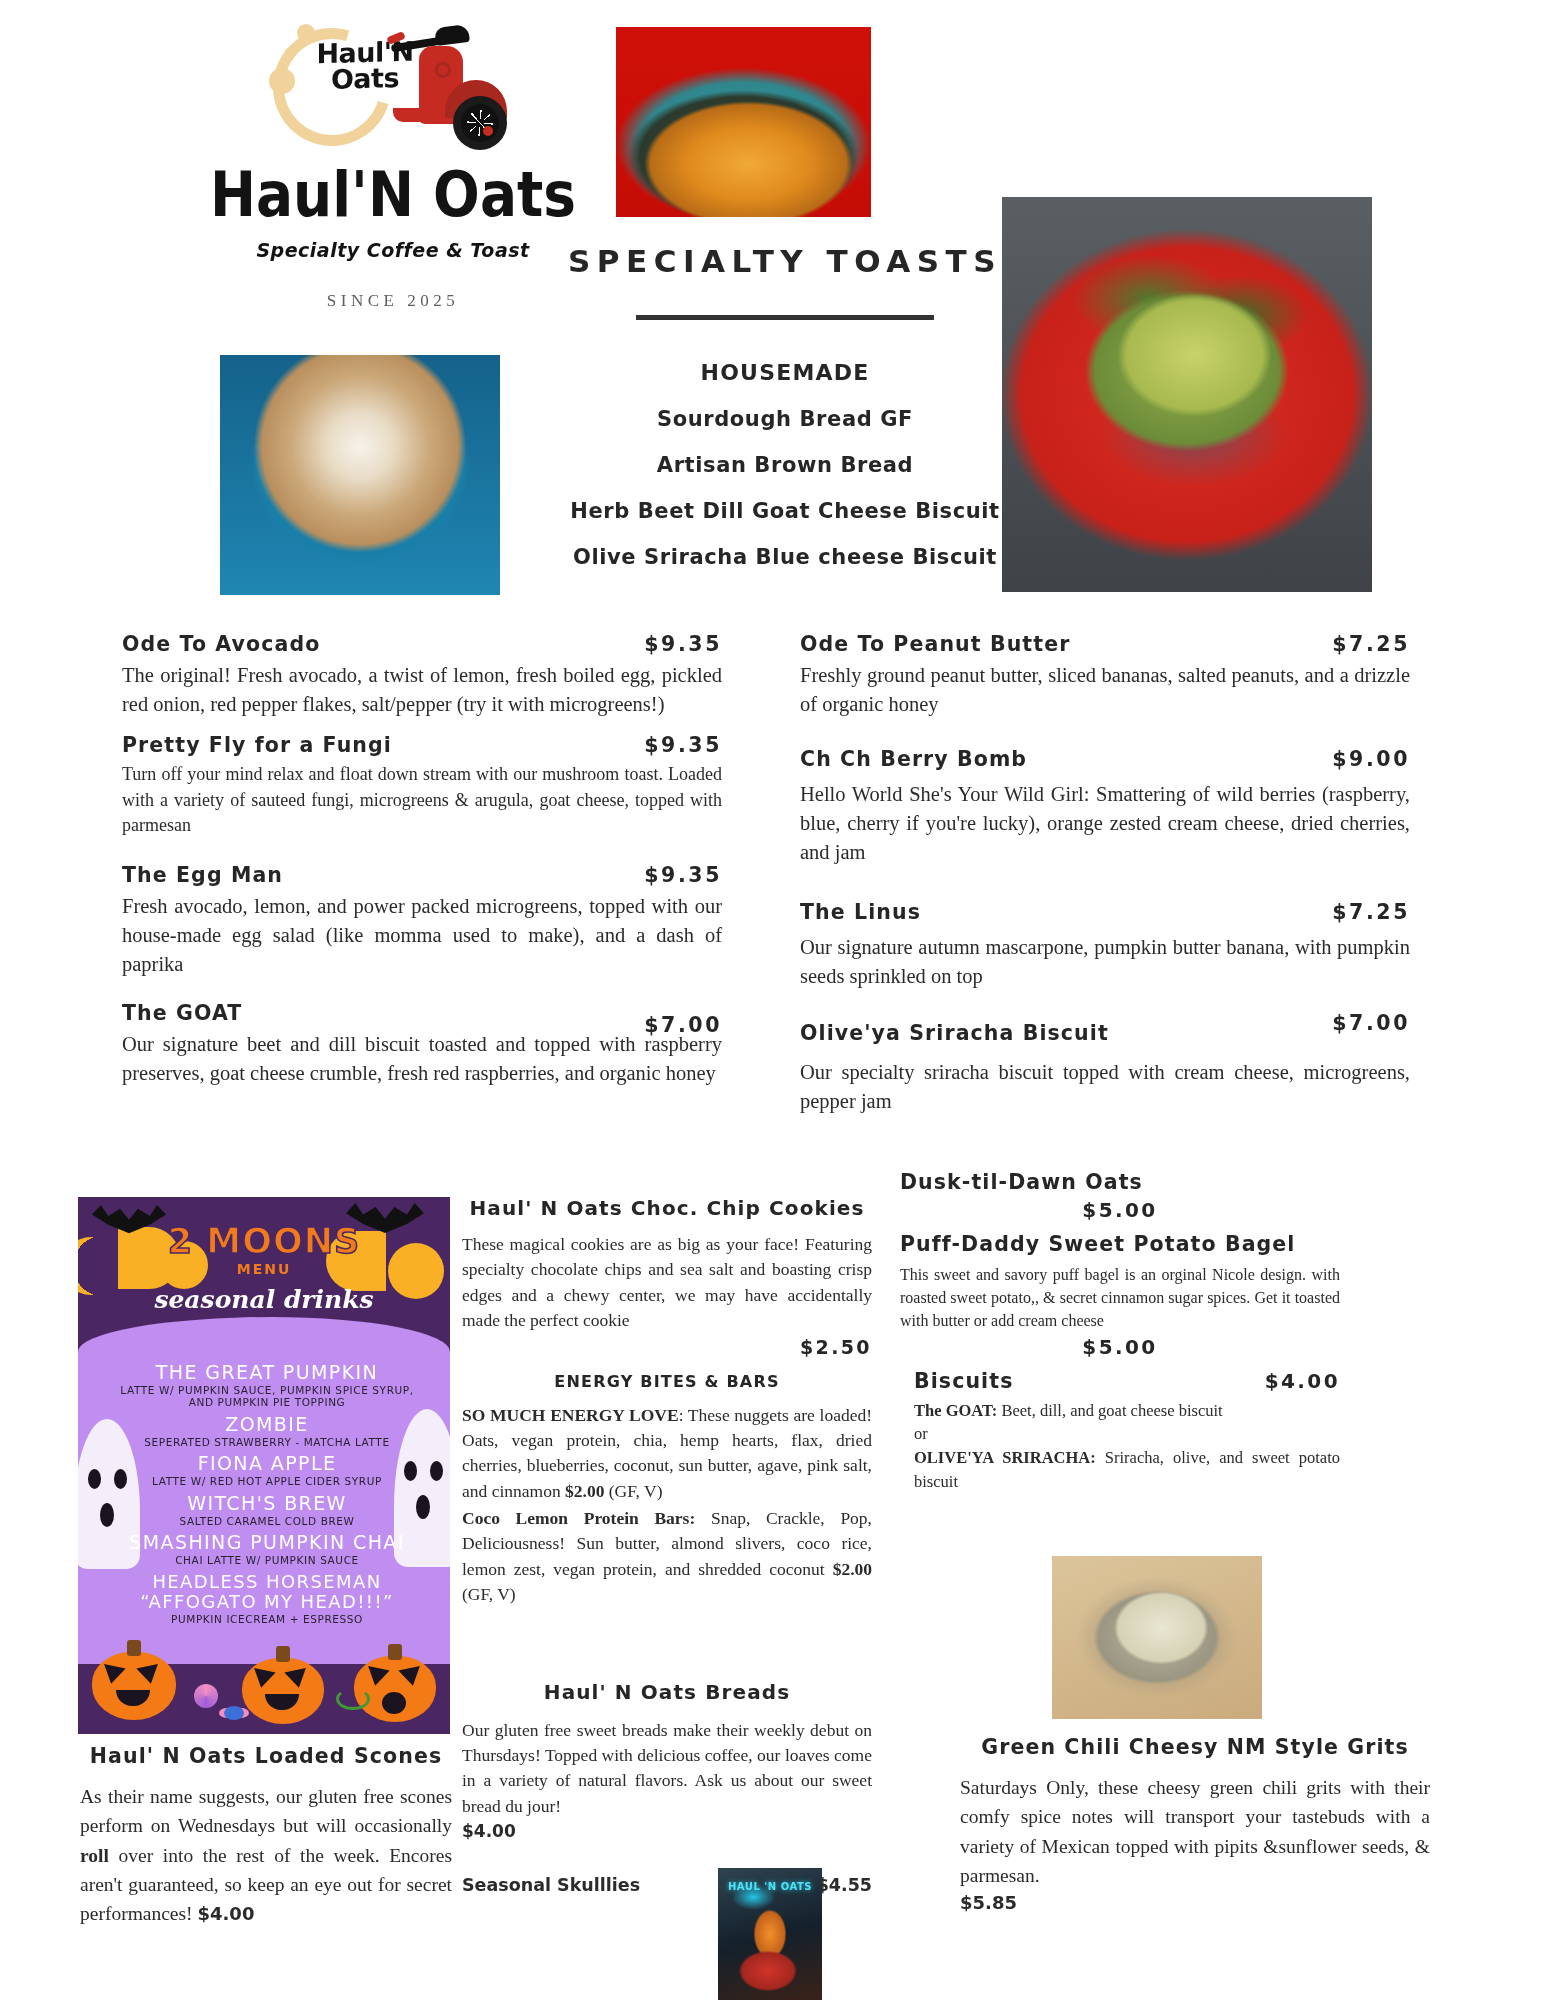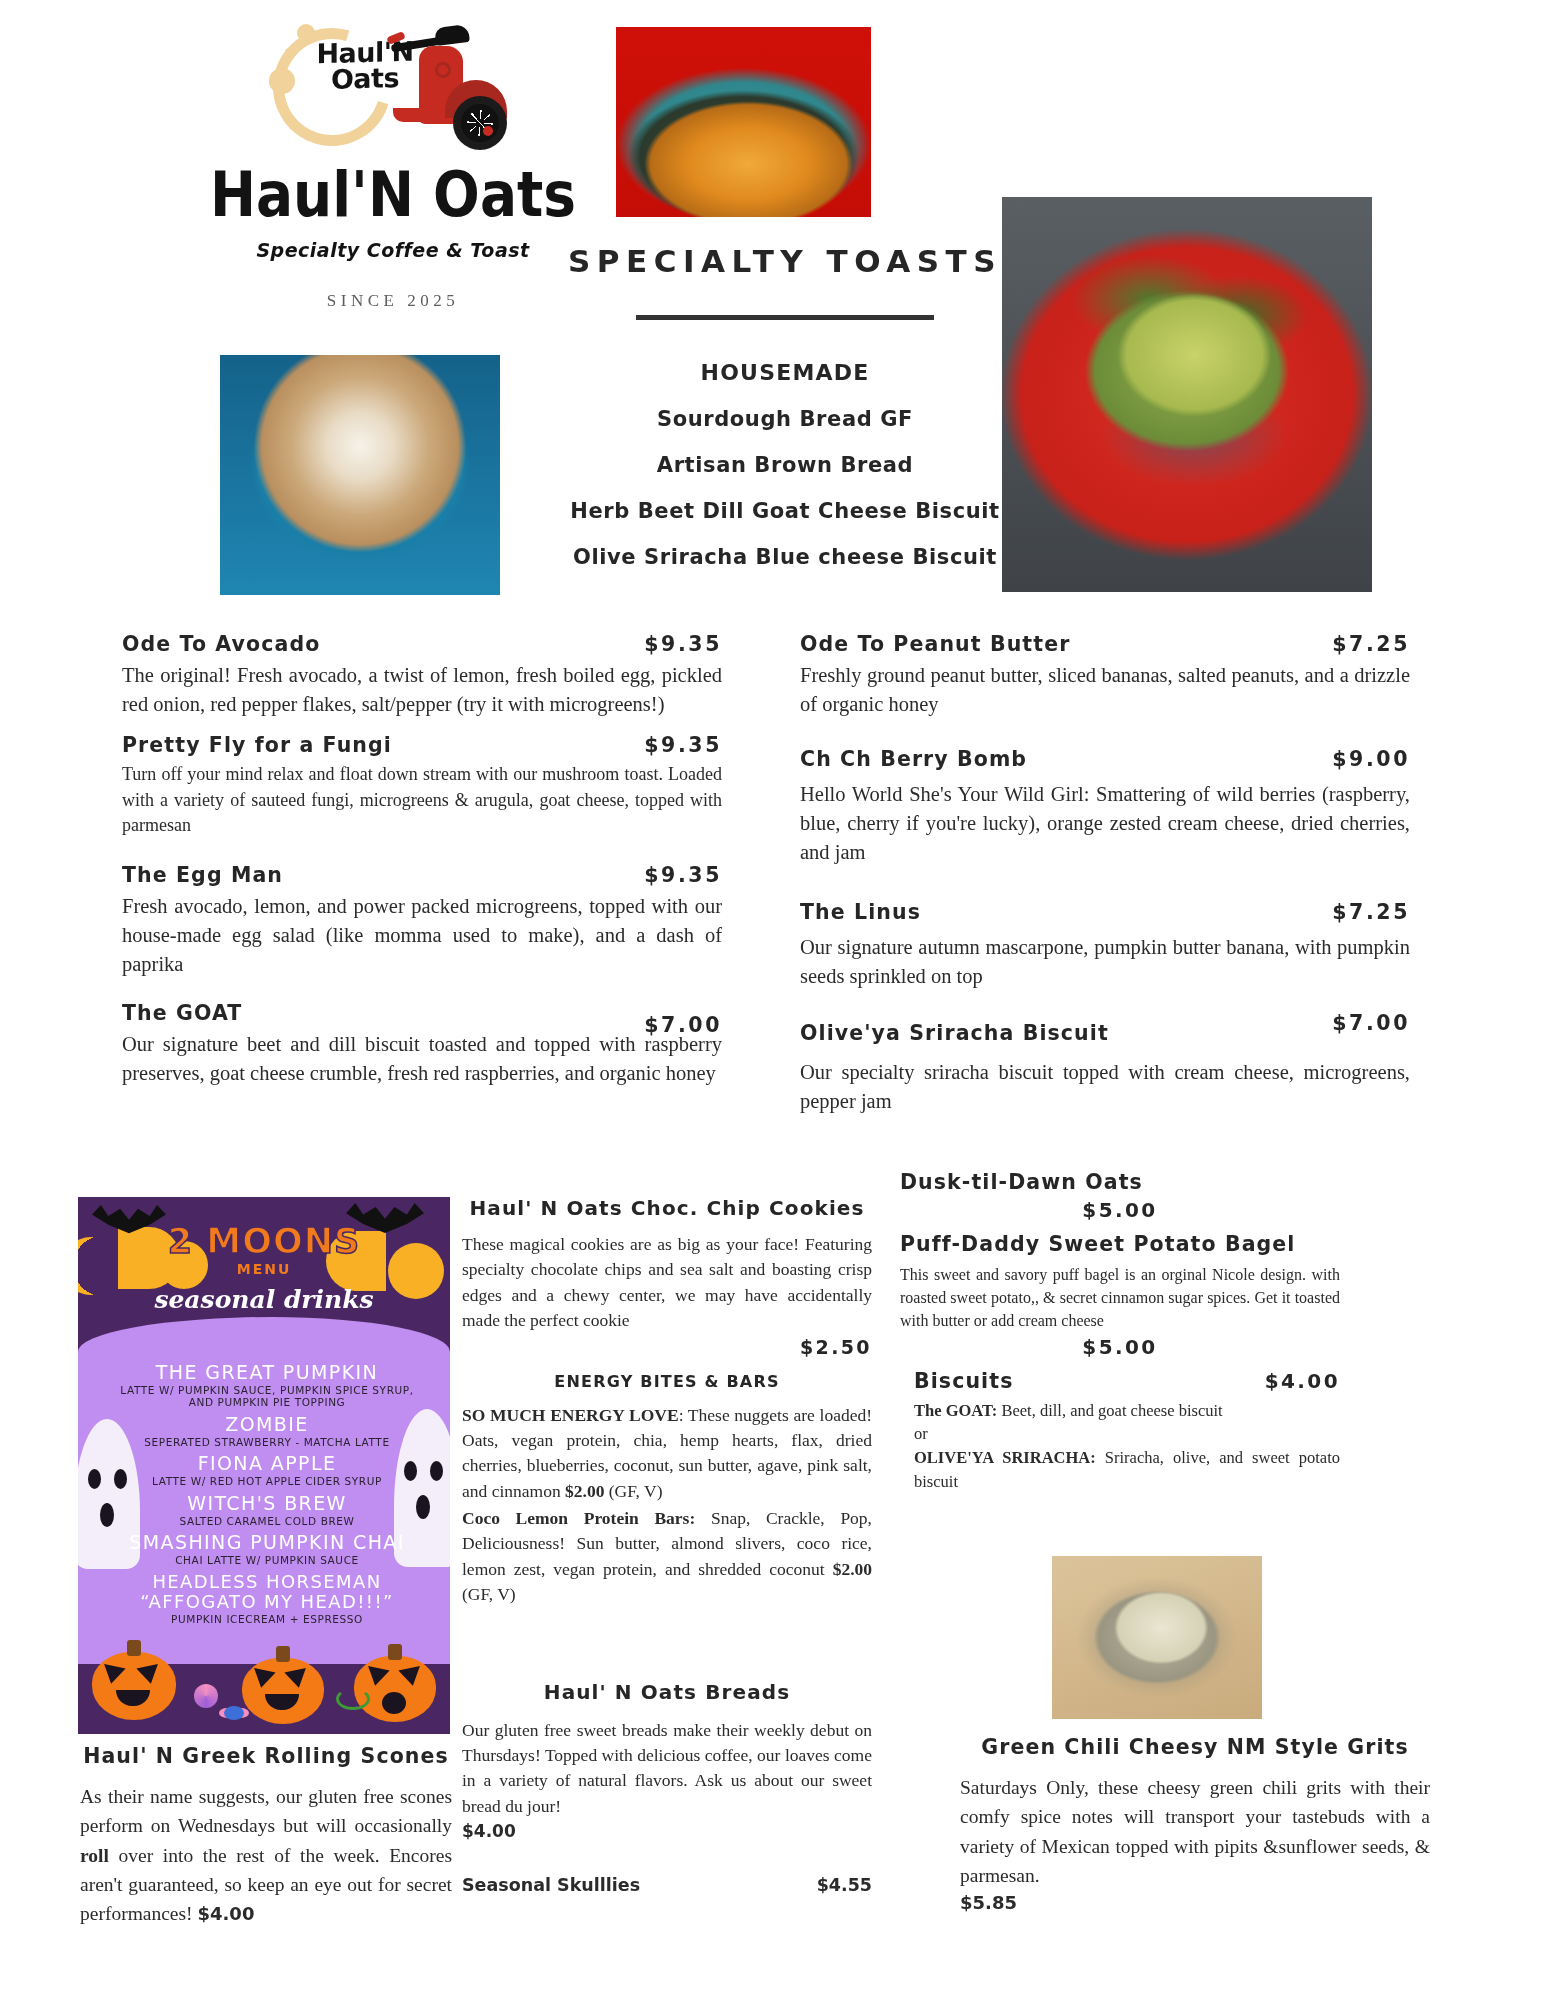--- a/index.html
+++ b/index.html
@@ -581,23 +581,26 @@
     <div style="margin-top:2px;">
       <span class="b" style="font-family:'DejaVu Sans',sans-serif; font-size:17px;">$4.00</span>
     </div>
 
     <div class="row-between" style="margin-top:34px;">
       <span class="b" style="font-family:'DejaVu Sans',sans-serif; font-size:17.5px;">Seasonal Skulllies</span>
       <span class="b" style="font-family:'DejaVu Sans',sans-serif; font-size:17.5px;">$4.55</span>
     </div>
   </div>
 
+  <div class="photo-skullie">
+    <div class="skullie-neon">HAUL 'N OATS</div>
+  </div>
 
   <div class="sec" style="left:80px; top:1744px; width:372px;">
-    <div class="sec-title" style="font-size:20.5px; text-align:center;">Haul' N Greek Rolling Scones</div>
+    <div class="sec-title" style="font-size:20.5px; text-align:center;">Haul' N Oats Loaded Scones</div>
     <div class="sec-body" style="font-size:19.5px; line-height:1.5; margin-top:14px;">
       <span>As their name suggests, our gluten free scones perform on Wednesdays but will occasionally </span><span class="b">roll</span><span> over into the rest of the week. Encores aren't guaranteed, so keep an eye out for secret performances! </span><span class="b" style="font-family:'DejaVu Sans',sans-serif;font-size:18px;">$4.00</span>
     </div>
   </div>
 
   <div class="rb-col">
     <div class="rb-title">Dusk-til-Dawn Oats</div>
     <div style="text-align:center; margin-top:4px;">
       <span class="rb-price">$5.00</span>
     </div>

